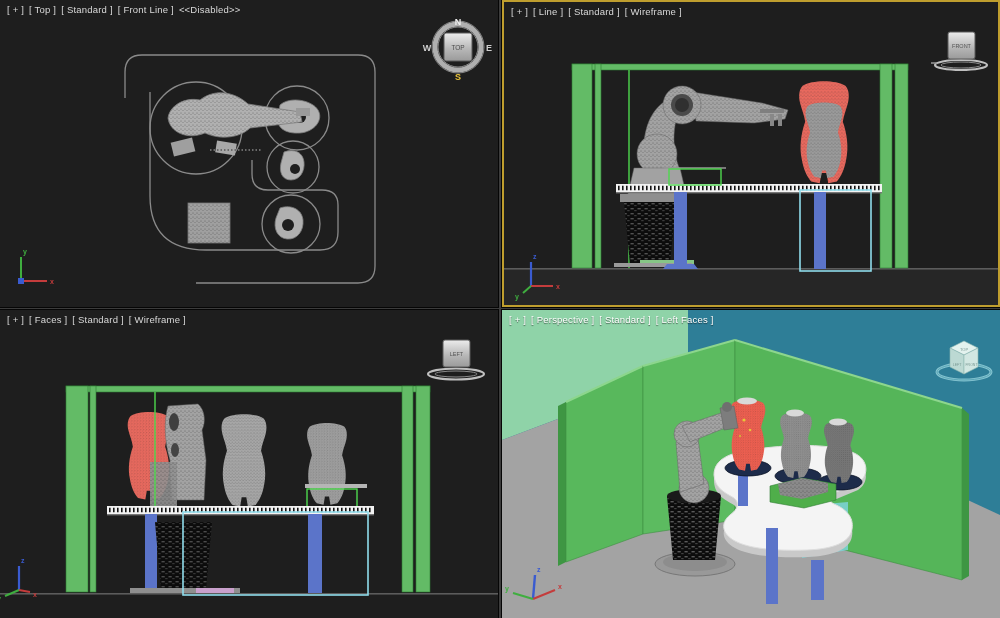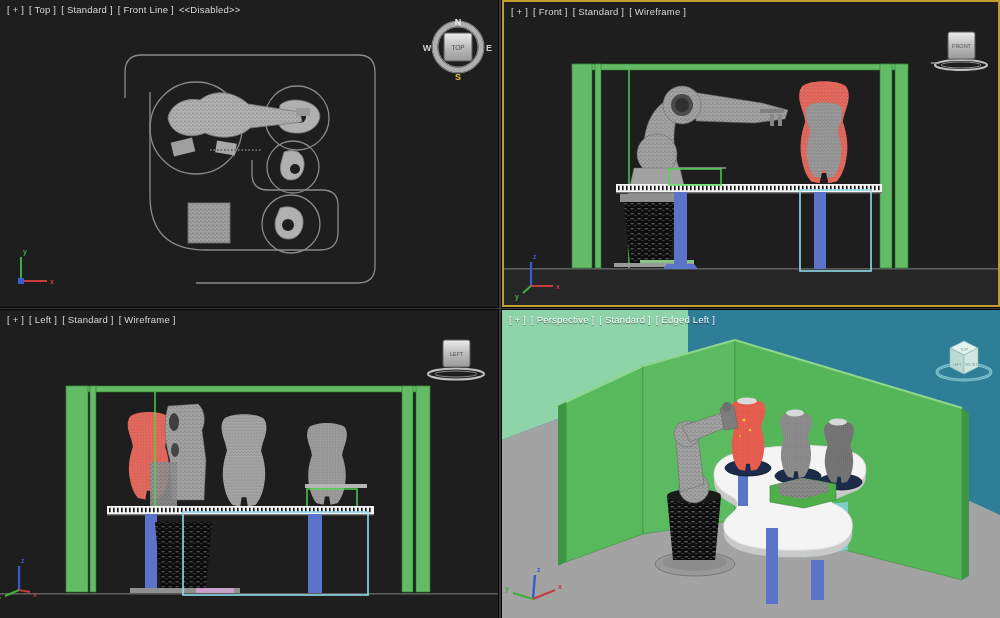--- a/index.html
+++ b/index.html
@@ -118,21 +118,21 @@
       <rect x="-3" y="-3" width="6" height="6" fill="#3a5bd0"></rect>
       <text class="axis-label" x="2" y="-27" fill="#3fae3f">y</text>
       <text class="axis-label" x="29" y="3" fill="#c43c3c">x</text>
     </g>
   </svg>
 </div>
 
 <div class="vp" id="vp-front">
   <div class="vp-label">
     <span>[ + ]</span>
-    <span>[ Front ]</span>
+    <span>[ Line ]</span>
     <span>[ Standard ]</span>
     <span>[ Wireframe ]</span>
   </div>
   <svg class="scene" width="496" height="305" viewBox="0 0 496 305">
     <rect x="0" y="267" width="496" height="38" fill="#262626"></rect>
     <rect x="0" y="266" width="496" height="1.6" fill="var(--ground)"></rect>
 
     <g>
       <rect class="f-greenwall" x="68" y="62" width="336" height="6"></rect>
       <rect class="f-greenwall" x="68" y="62" width="20" height="204"></rect>
@@ -202,21 +202,21 @@
       <text class="axis-label" x="2" y="-27" fill="#3a5bd0">z</text>
       <text class="axis-label" x="25" y="3" fill="#c43c3c">x</text>
       <text class="axis-label" x="-16" y="13" fill="#3fae3f">y</text>
     </g>
   </svg>
 </div>
 
 <div class="vp" id="vp-left">
   <div class="vp-label">
     <span>[ + ]</span>
-    <span>[ Left ]</span>
+    <span>[ Faces ]</span>
     <span>[ Standard ]</span>
     <span>[ Wireframe ]</span>
   </div>
   <svg class="scene" width="498" height="308" viewBox="0 0 498 308">
     <rect x="0" y="283" width="498" height="1.6" fill="var(--ground)"></rect>
     <g>
       <rect class="f-greenwall" x="66" y="76" width="364" height="6"></rect>
       <rect class="f-greenwall" x="66" y="76" width="22" height="206"></rect>
       <rect class="f-greenwall" x="90" y="76" width="6" height="206"></rect>
       <rect class="f-greenwall" x="402" y="76" width="11" height="206"></rect>
@@ -283,21 +283,21 @@
       <text class="axis-label" x="14" y="7" fill="#c43c3c">x</text>
     </g>
   </svg>
 </div>
 
 <div class="vp" id="vp-persp">
   <div class="vp-label">
     <span>[ + ]</span>
     <span>[ Perspective ]</span>
     <span>[ Standard ]</span>
-    <span>[ Edged Left ]</span>
+    <span>[ Left Faces ]</span>
   </div>
   <svg class="scene" width="498" height="308" viewBox="0 0 498 308">
     <rect class="f-teal" x="0" y="0" width="498" height="308"></rect>
     <polygon class="f-mint" points="0,0 186,0 186,60 0,130"></polygon>
     <polygon class="f-floor" points="0,130 186,60 498,205 498,308 0,308"></polygon>
 
     <g>
       <polygon points="56,96 64,92 64,252 56,256" fill="#3e9643"></polygon>
       <polygon points="64,92 141,56 141,224 64,252" fill="#58b85c" stroke="#3e8f42" stroke-width=".6"></polygon>
       <line x1="64" y1="92" x2="141" y2="56" stroke="#8dd68d" stroke-width="2"></line>

